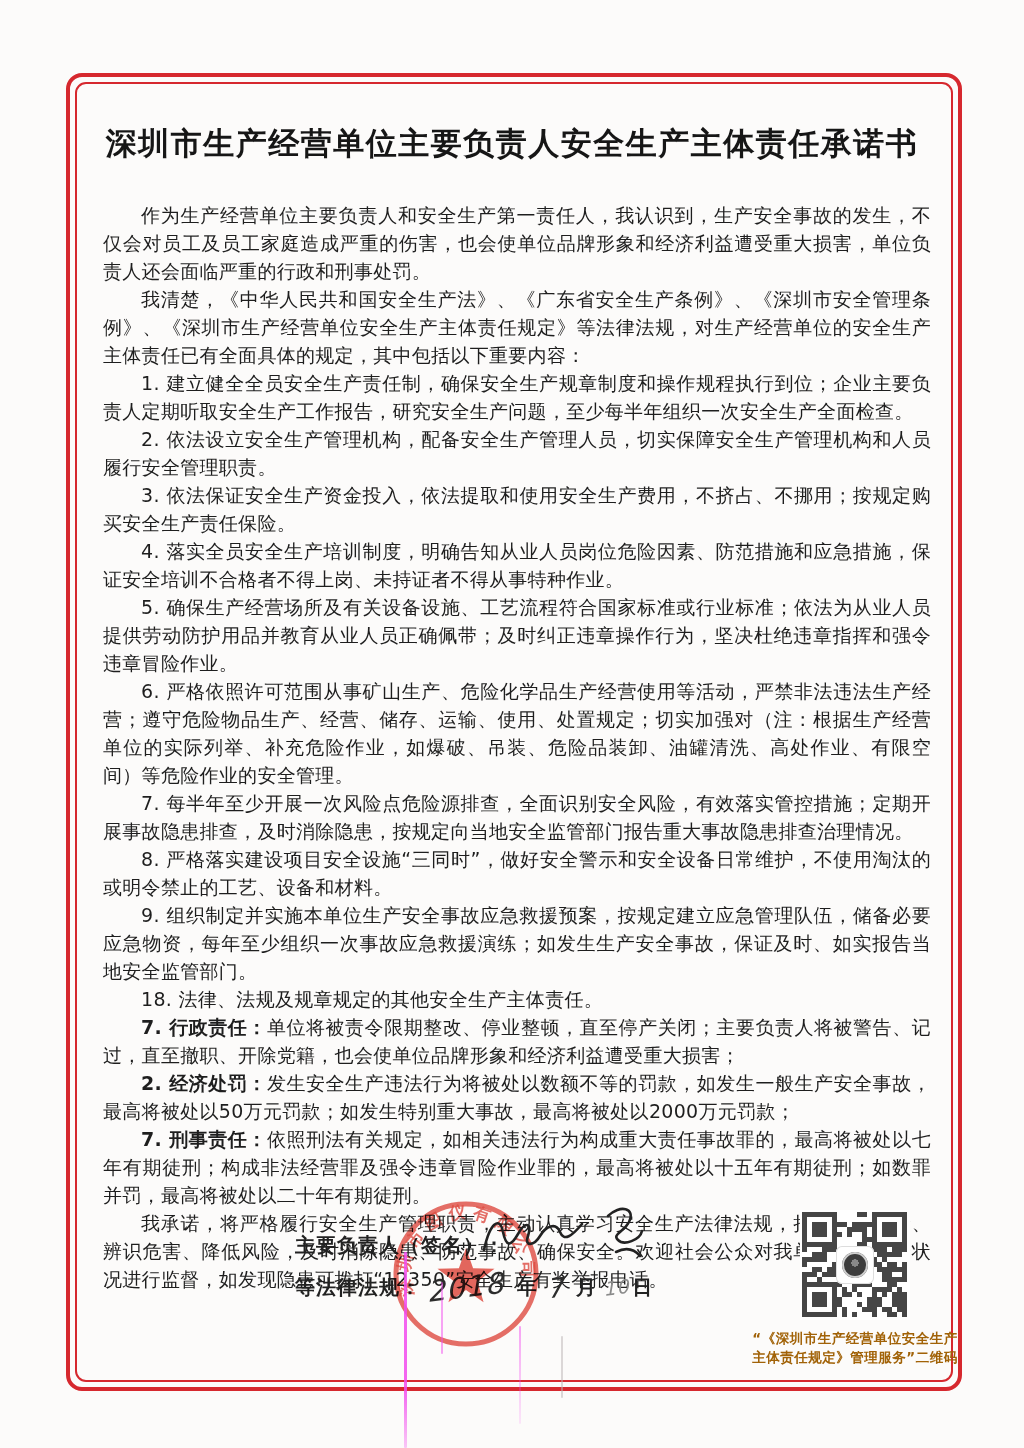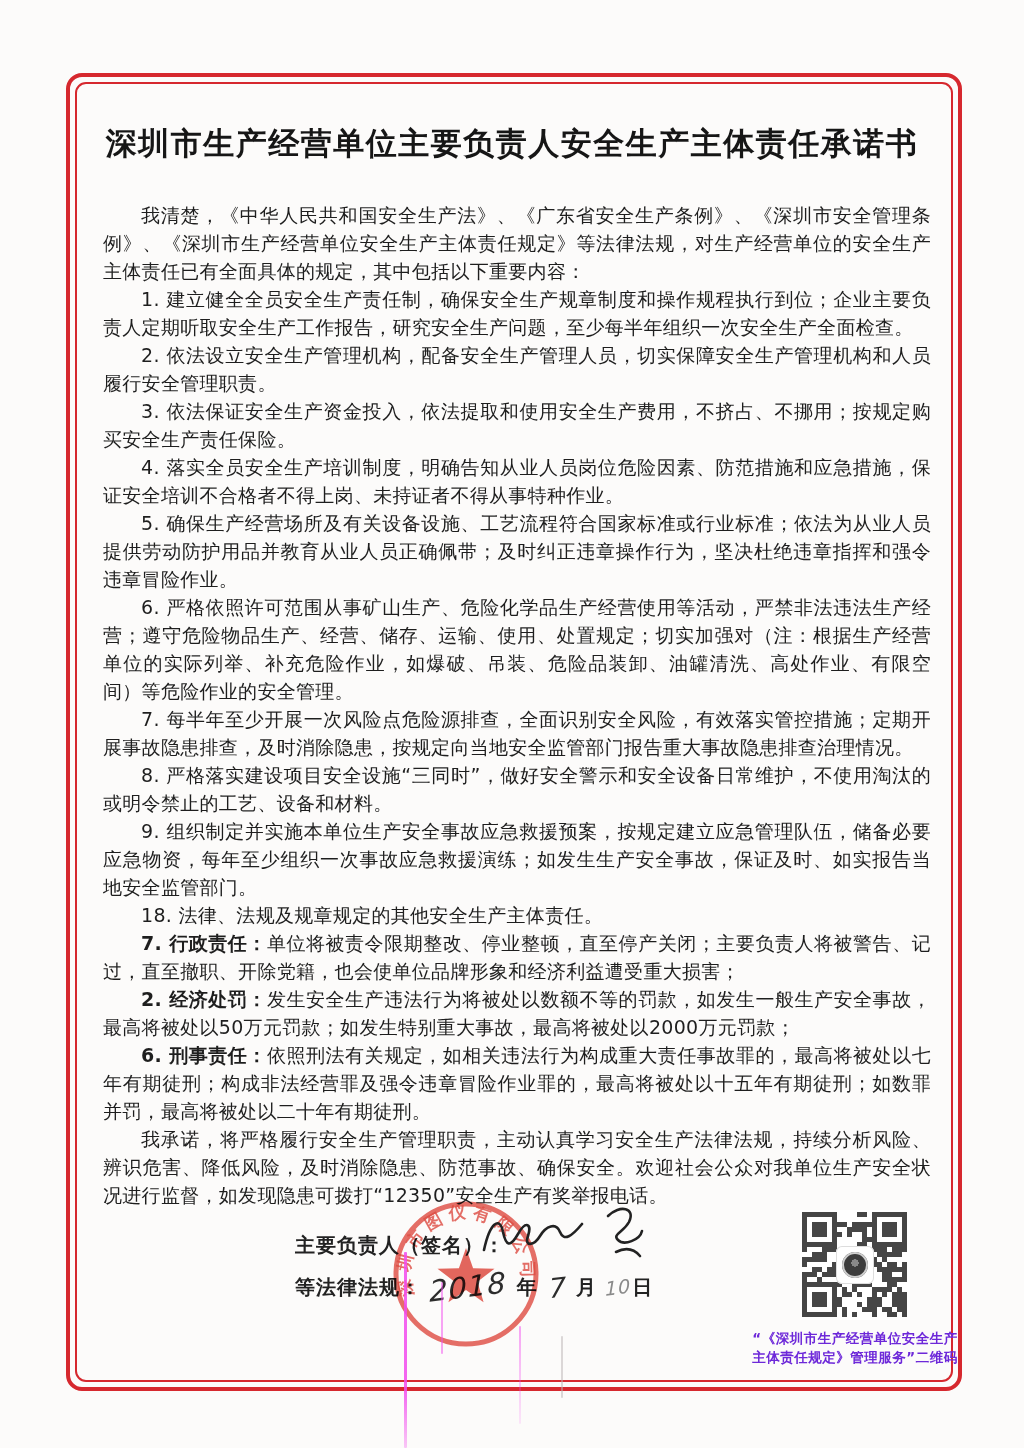--- a/index.html
+++ b/index.html
@@ -104,49 +104,50 @@
     display:flex;align-items:center;justify-content:center;
     box-shadow:0 0 0 1px #ddd inset;
   }
   .qr-logo-emblem{
     width:26px;height:26px;border-radius:50%;
     background:radial-gradient(circle at 50% 42%,#888 0 18%,#3c3c3c 19% 100%);
     box-shadow:0 0 0 2px #cfcfcf inset;
   }
   .qr-caption{
     margin-top:9px;font-size:13.5px;font-weight:bold;
-    line-height:19px;color:#6d28d9;letter-spacing:.5px;
+    line-height:19px;color:#a16207;letter-spacing:.5px;
   }
 </style>
 </head>
 <body>
 
 <div class="page">
 
   <div class="frame">
     <div class="frame-inner"></div>
   </div>
 
   <div class="doc-title">深圳市生产经营单位主要负责人安全生产主体责任承诺书</div>
 
   <div class="content">
+    <p><b></b><span>作为生产经营单位主要负责人和安全生产第一责任人，我认识到，生产安全事故的发生，不仅会对员工及员工家庭造成严重的伤害，也会使单位品牌形象和经济利益遭受重大损害，单位负责人还会面临严重的行政和刑事处罚。</span></p>
     <p><b></b><span>我清楚，《中华人民共和国安全生产法》、《广东省安全生产条例》、《深圳市安全管理条例》、《深圳市生产经营单位安全生产主体责任规定》等法律法规，对生产经营单位的安全生产主体责任已有全面具体的规定，其中包括以下重要内容：</span></p>
     <p><b></b><span>1. 建立健全全员安全生产责任制，确保安全生产规章制度和操作规程执行到位；企业主要负责人定期听取安全生产工作报告，研究安全生产问题，至少每半年组织一次安全生产全面检查。</span></p>
     <p><b></b><span>2. 依法设立安全生产管理机构，配备安全生产管理人员，切实保障安全生产管理机构和人员履行安全管理职责。</span></p>
     <p><b></b><span>3. 依法保证安全生产资金投入，依法提取和使用安全生产费用，不挤占、不挪用；按规定购买安全生产责任保险。</span></p>
     <p><b></b><span>4. 落实全员安全生产培训制度，明确告知从业人员岗位危险因素、防范措施和应急措施，保证安全培训不合格者不得上岗、未持证者不得从事特种作业。</span></p>
     <p><b></b><span>5. 确保生产经营场所及有关设备设施、工艺流程符合国家标准或行业标准；依法为从业人员提供劳动防护用品并教育从业人员正确佩带；及时纠正违章操作行为，坚决杜绝违章指挥和强令违章冒险作业。</span></p>
     <p><b></b><span>6. 严格依照许可范围从事矿山生产、危险化学品生产经营使用等活动，严禁非法违法生产经营；遵守危险物品生产、经营、储存、运输、使用、处置规定；切实加强对（注：根据生产经营单位的实际列举、补充危险作业，如爆破、吊装、危险品装卸、油罐清洗、高处作业、有限空间）等危险作业的安全管理。</span></p>
     <p><b></b><span>7. 每半年至少开展一次风险点危险源排查，全面识别安全风险，有效落实管控措施；定期开展事故隐患排查，及时消除隐患，按规定向当地安全监管部门报告重大事故隐患排查治理情况。</span></p>
     <p><b></b><span>8. 严格落实建设项目安全设施“三同时”，做好安全警示和安全设备日常维护，不使用淘汰的或明令禁止的工艺、设备和材料。</span></p>
     <p><b></b><span>9. 组织制定并实施本单位生产安全事故应急救援预案，按规定建立应急管理队伍，储备必要应急物资，每年至少组织一次事故应急救援演练；如发生生产安全事故，保证及时、如实报告当地安全监管部门。</span></p>
     <p><b></b><span>18. 法律、法规及规章规定的其他安全生产主体责任。</span></p>
     <p><b>7. 行政责任：</b><span>单位将被责令限期整改、停业整顿，直至停产关闭；主要负责人将被警告、记过，直至撤职、开除党籍，也会使单位品牌形象和经济利益遭受重大损害；</span></p>
     <p><b>2. 经济处罚：</b><span>发生安全生产违法行为将被处以数额不等的罚款，如发生一般生产安全事故，最高将被处以50万元罚款；如发生特别重大事故，最高将被处以2000万元罚款；</span></p>
-    <p><b>6. 刑事责任：</b><span>依照刑法有关规定，如相关违法行为构成重大责任事故罪的，最高将被处以七年有期徒刑；构成非法经营罪及强令违章冒险作业罪的，最高将被处以十五年有期徒刑；如数罪并罚，最高将被处以二十年有期徒刑。</span></p>
+    <p><b>7. 刑事责任：</b><span>依照刑法有关规定，如相关违法行为构成重大责任事故罪的，最高将被处以七年有期徒刑；构成非法经营罪及强令违章冒险作业罪的，最高将被处以十五年有期徒刑；如数罪并罚，最高将被处以二十年有期徒刑。</span></p>
     <p><b></b><span>我承诺，将严格履行安全生产管理职责，主动认真学习安全生产法律法规，持续分析风险、辨识危害、降低风险，及时消除隐患、防范事故、确保安全。欢迎社会公众对我单位生产安全状况进行监督，如发现隐患可拨打“12350”安全生产有奖举报电话。</span></p>
   </div>
 
   <div class="sig-block">
     <div class="sig-row">
       <span>主要负责人（签名）：</span>
     </div>
     <div class="sig-row">
       <span>等法律法规：</span>
       <span class="hand hand-year">2018</span>

